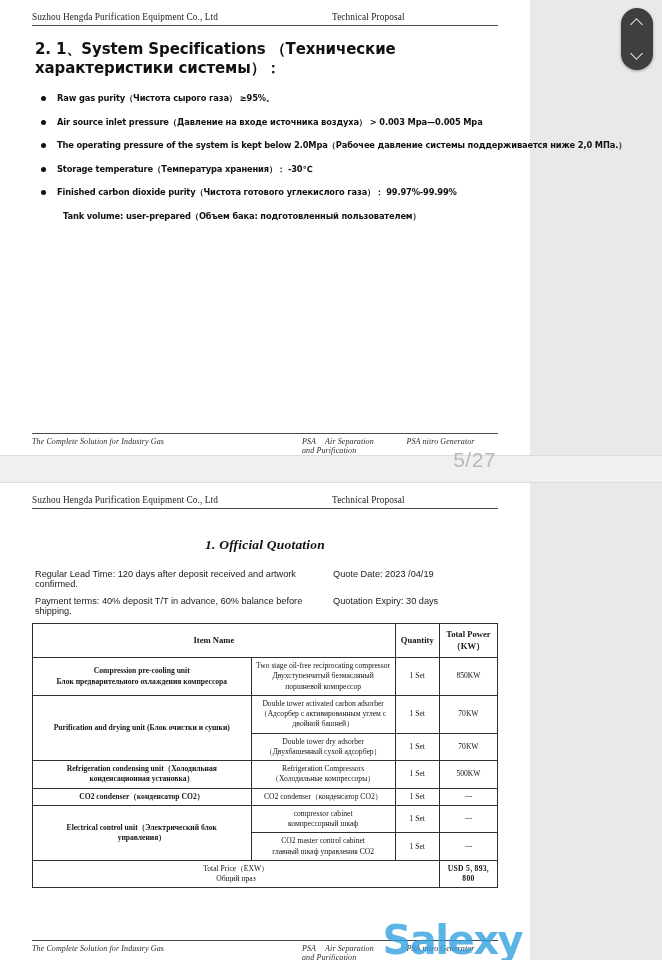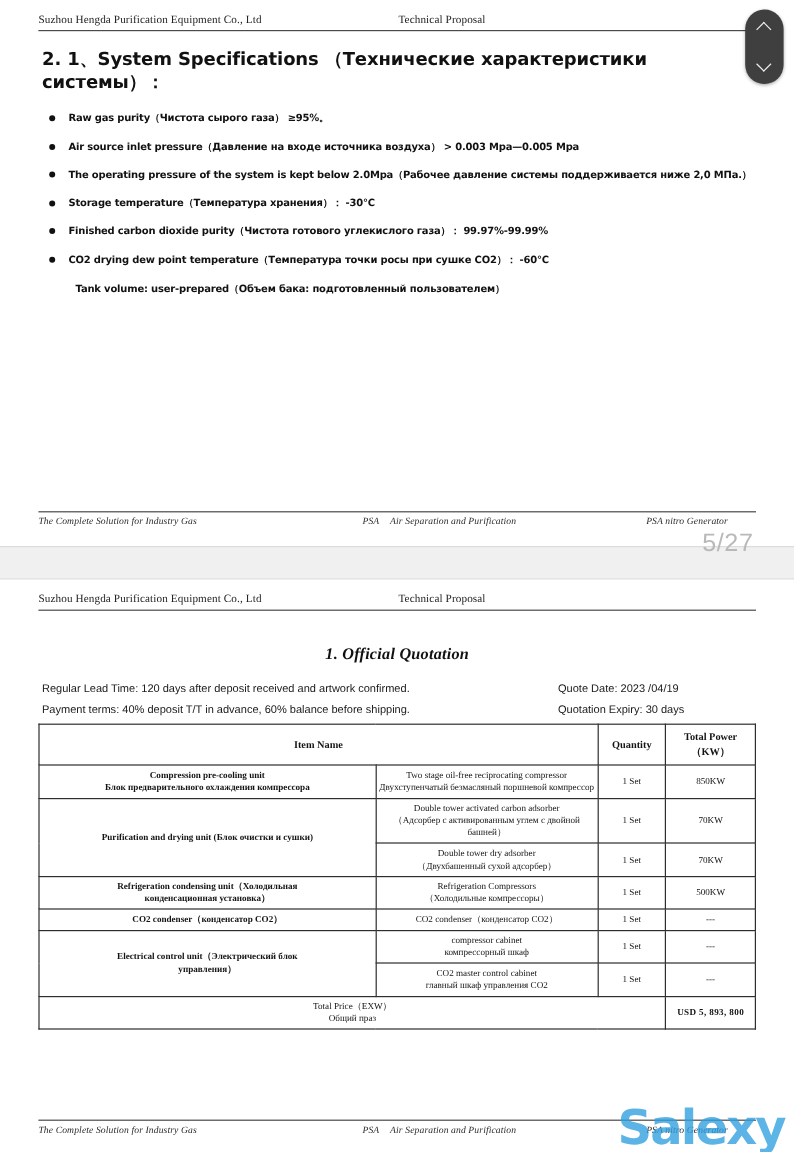--- a/index.html
+++ b/index.html
@@ -21,21 +21,21 @@
   #viewer {
     position: absolute;
     inset: 0;
     background: #e9e9e9;
     overflow: hidden;
   }
 
   .page {
     position: relative;
     background: #ffffff;
-    width: 662px;
+    width: 530px;
     box-sizing: border-box;
     padding: 0 32px;
   }
   .page-one { height: 455px; }
   .page-gap {
     height: 26px;
     background: #f0f0f0;
     border-top: 1px solid #dcdcdc;
     border-bottom: 1px solid #dcdcdc;
   }
@@ -98,21 +98,21 @@
     margin: 13px 0 0 31px;
     letter-spacing: -.15px;
     white-space: nowrap;
   }
 
   
   .doc-footer {
     position: absolute;
     left: 32px;
     right: 32px;
-    bottom: 16px;
+    bottom: 0;
     border-top: 1px solid #4a4a4a;
   }
   .doc-footer .row {
     display: flex;
     font-family: "Liberation Serif", serif;
     font-style: italic;
     font-size: 8px;
     color: #2a2a2a;
     padding-top: 3px;
     letter-spacing: .1px;
@@ -284,24 +284,20 @@
         <span>The operating pressure of the system is kept below 2.0Mpa（Рабочее давление системы поддерживается ниже 2,0 МПа.）</span>
       </li>
       <li>
         <span class="bullet"></span>
         <span>Storage temperature（Температура хранения）： -30℃</span>
       </li>
       <li>
         <span class="bullet"></span>
         <span>Finished carbon dioxide purity（Чистота готового углекислого газа）：  99.97%-99.99%</span>
       </li>
-      <li>
-        <span class="bullet"></span>
-        <span>CO2 drying dew point temperature（Температура точки росы при сушке CO2）： -60℃</span>
-      </li>
     </ul>
 
     <div class="tank-note">Tank volume: user-prepared（Объем бака: подготовленный пользователем）</div>
 
     <div class="doc-footer">
       <div class="row">
         <span class="f-left">The Complete Solution for Industry Gas</span>
         <span class="f-mid">
           <span class="psa">PSA</span><span>Air Separation and Purification</span>
         </span>

